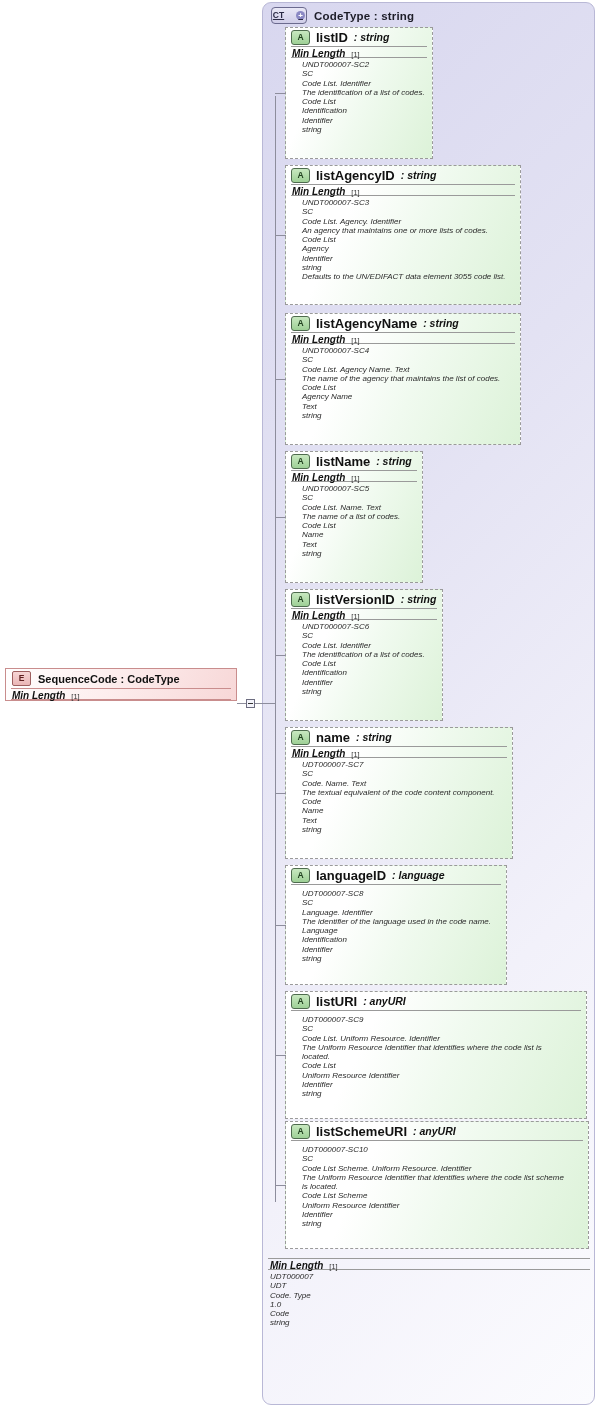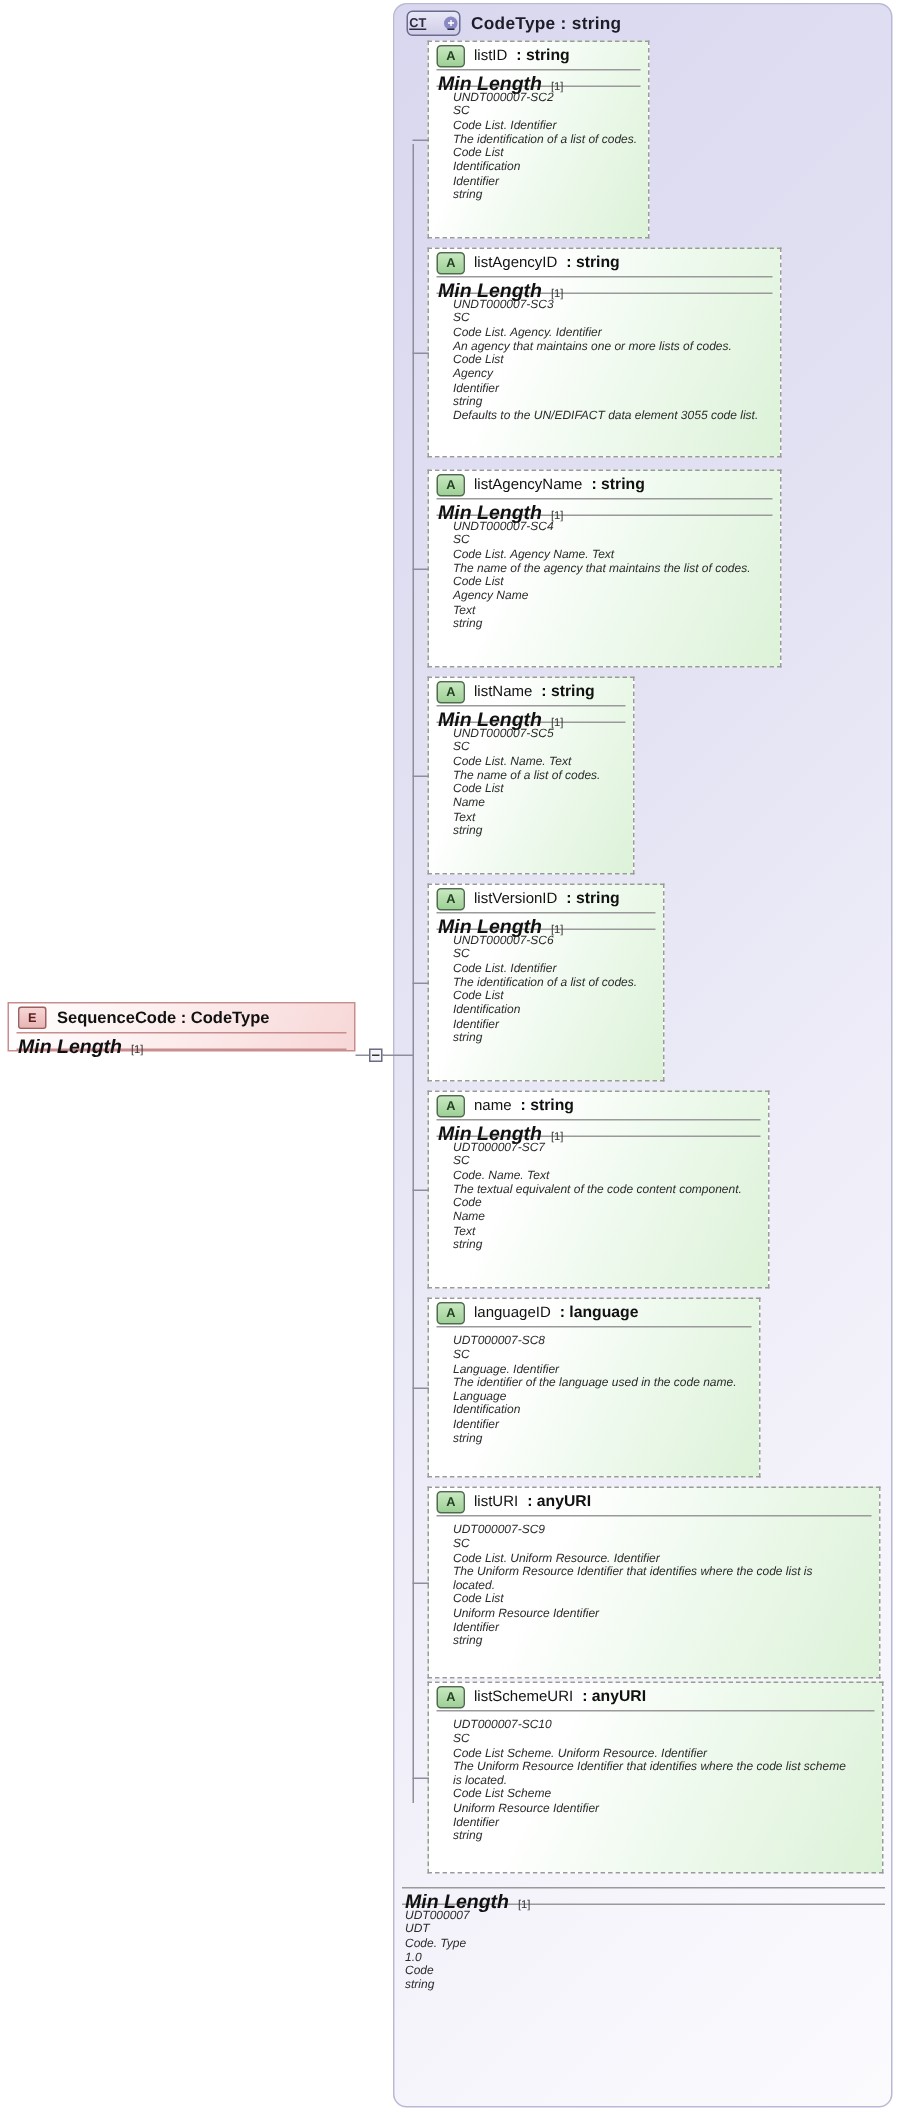--- a/index.html
+++ b/index.html
@@ -47,28 +47,28 @@
     display:flex;align-items:center;gap:6px;
     padding:3px 6px 3px 5px;height:18px;box-sizing:border-box;
   }
   .a-icon{
     width:17px;height:13px;flex:0 0 auto;
     border:1px solid #4e6b4e;border-radius:3px;
     background:linear-gradient(180deg,#c8e8c0 0%,#9ed096 100%);
     color:#20401f;font-size:8.5px;font-weight:bold;
     display:flex;align-items:center;justify-content:center;line-height:1;
   }
-  .a-name{font-size:10px;font-weight:normal;color:#111;white-space:pre;}
-  .a-type{font-size:10.5px;font-weight:bold;color:#111;white-space:pre;}
+  .a-name{font-size:13px;font-weight:bold;color:#111;white-space:pre;}
+  .a-type{font-size:10.5px;font-weight:bold;color:#111;white-space:pre;font-style:italic;}
   .rule-row{
     display:flex;align-items:baseline;gap:6px;
     border-top:1px solid #9a9a9a;border-bottom:1px solid #9a9a9a;
     margin:0 5px;padding:1px 0 1px 1px;height:12px;box-sizing:border-box;
   }
-  .rule-name{font-size:13px;font-style:italic;font-weight:bold;color:#111;}
+  .rule-name{font-size:10px;font-style:italic;font-weight:bold;color:#111;}
   .rule-card{font-size:7.5px;color:#333;}
   .doc{padding:2px 6px 4px 16px;}
   .doc div{font-size:8px;font-style:italic;color:#2b2b2b;line-height:1.16;white-space:pre-wrap;}
 
   
   .elem{
     position:absolute;left:5px;top:668px;width:232px;
     box-sizing:border-box;border:1px solid #c98d8d;
     background:linear-gradient(115deg,#ffffff 0%,#fdeeee 45%,#f7d7d7 100%);
   }

